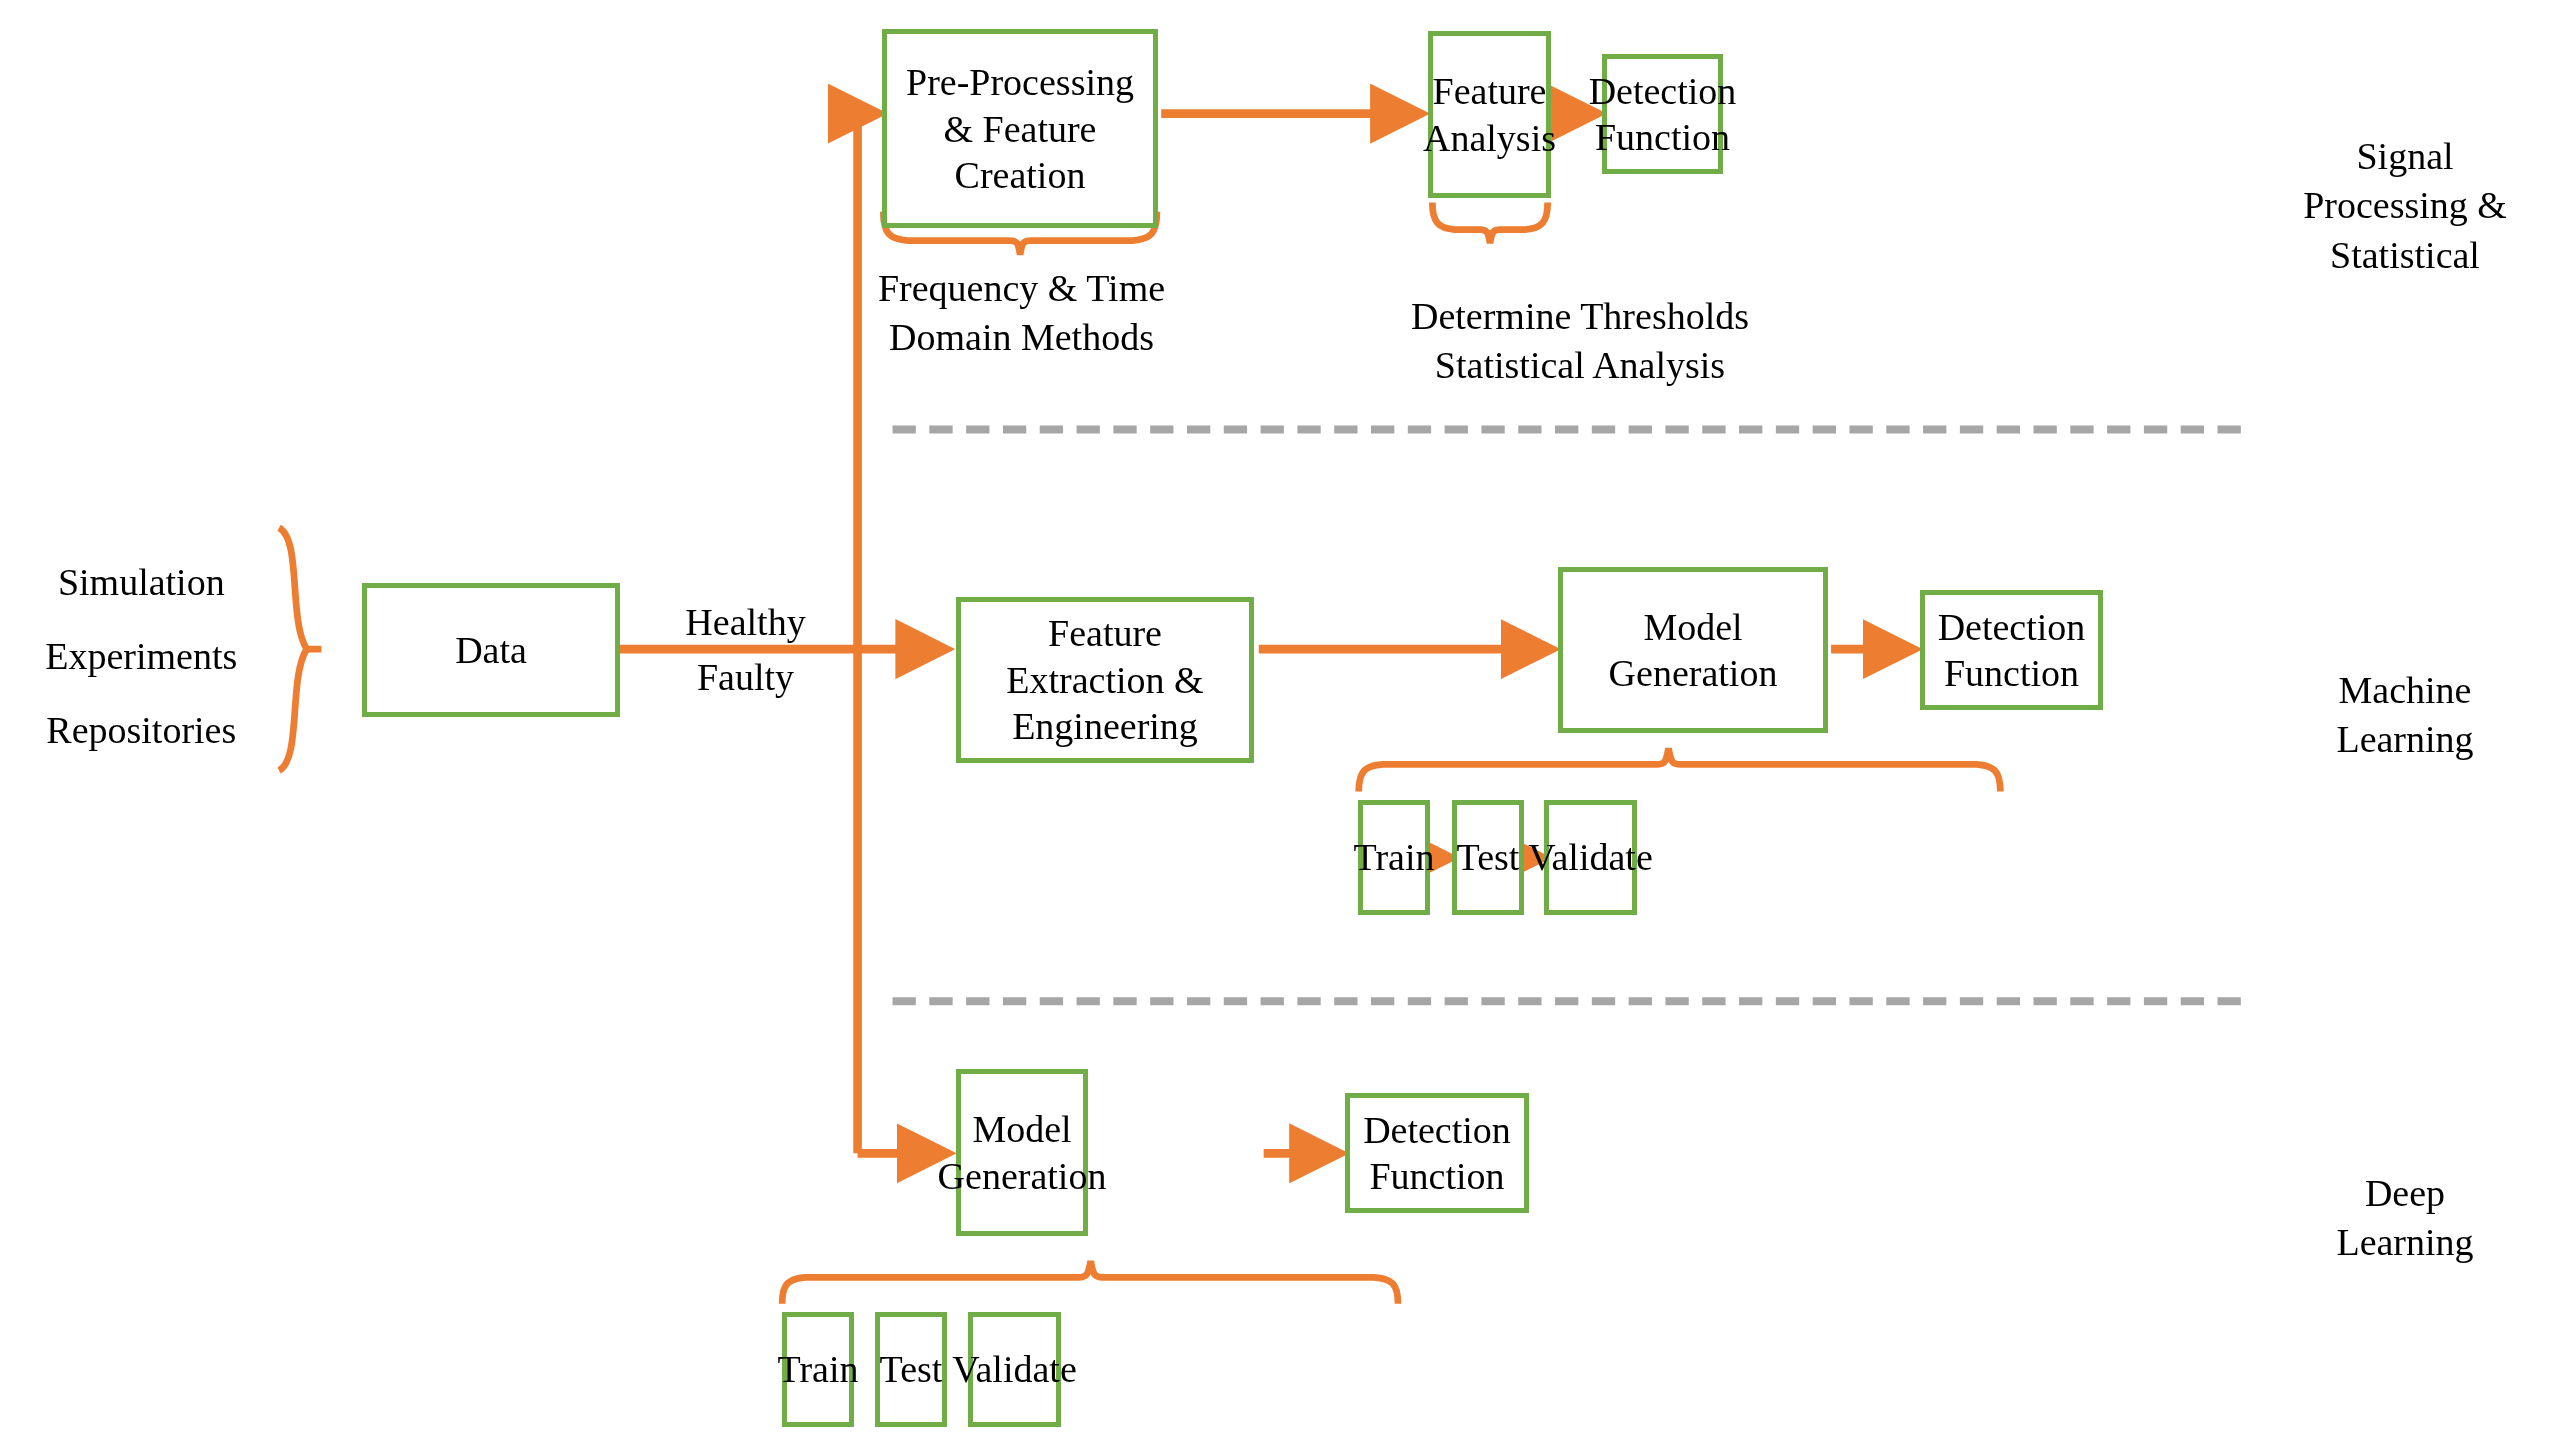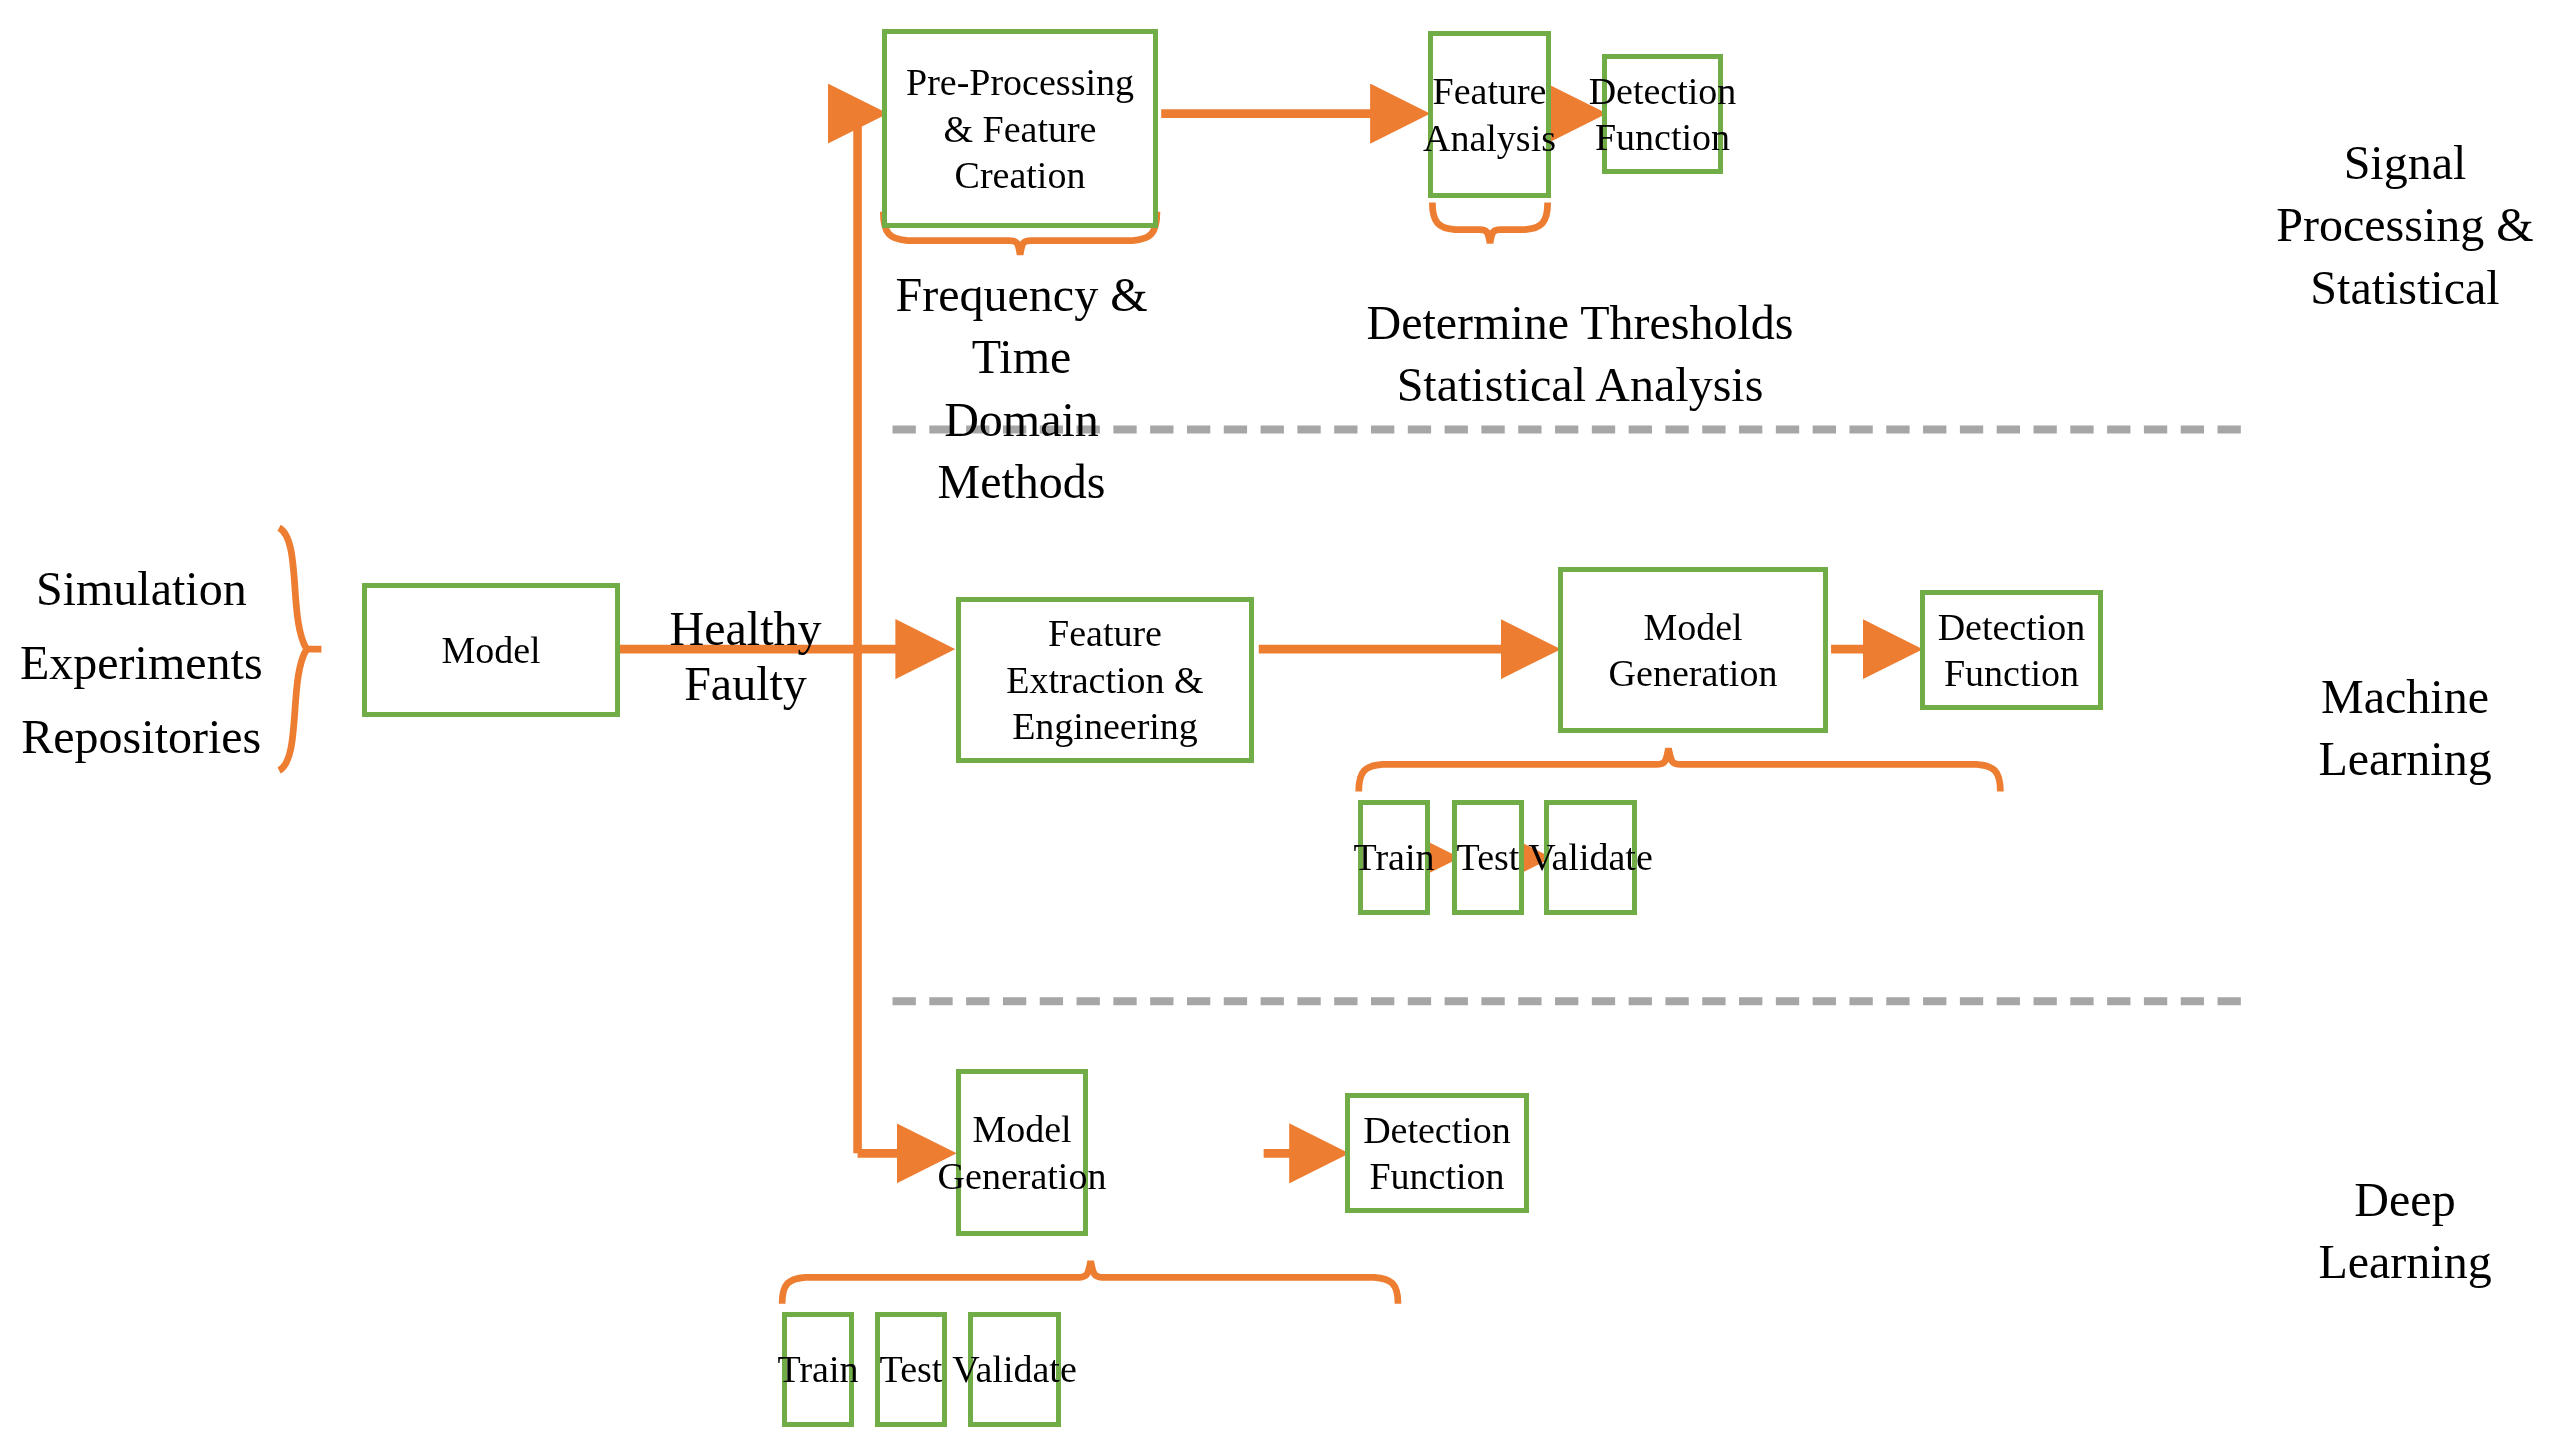--- a/index.html
+++ b/index.html
@@ -4,21 +4,21 @@
 <style>
   html,body{margin:0;padding:0;background:#ffffff;}
   body{font-family:"Liberation Serif","DejaVu Serif",serif;}
   #stage{position:relative;width:2550px;height:1451px;background:#fff;overflow:hidden;}
   #svg-layer{position:absolute;left:0;top:0;width:2550px;height:1451px;}
   .node{position:absolute;box-sizing:border-box;border:5.5px solid var(--green,#70AD47);
         background:#ffffff;display:flex;align-items:center;justify-content:center;
         text-align:center;color:#000;line-height:1.22;}
   .node span{display:block;padding:0 3.7px;}
   .txt{position:absolute;color:#000;text-align:center;line-height:1.3;white-space:pre-line;}
-  .lbl-big{font-size:48px;}
+  .lbl-big{font-size:38px;}
   .node-t{font-size:38px;}
 </style>
 </head>
 <body style="background: rgb(255, 255, 255);">
 
 <div id="stage">
 
   <svg id="svg-layer" viewBox="0 0 4157 2365">
     <defs>
       <marker id="ah" markerWidth="7" markerHeight="7" refX="5.6" refY="3.5" orient="auto" markerUnits="strokeWidth">
@@ -63,21 +63,21 @@
 
     <path d="M1275,2125 C1275,2092 1286,2084 1313,2082 L1758,2082 C1774,2082 1774,2074 1778,2056
              C1782,2074 1782,2082 1798,2082 L2240,2082 C2268,2084 2279,2092 2279,2125" fill="none" stroke="#ED7D31" stroke-width="11"></path>
   </svg>
 
   <div class="txt lbl-big" style="left:12.3px;top:558px;width:258px;">Simulation</div>
   <div class="txt lbl-big" style="left:12.3px;top:632px;width:258px;">Experiments</div>
   <div class="txt lbl-big" style="left:12.3px;top:706px;width:258px;">Repositories</div>
 
   <div class="node node-t" style="left:362px;top:583px;width:258px;height:134px;">
-    <span>Model</span>
+    <span>Data</span>
   </div>
 
   <div class="txt lbl-big" style="left:641px;top:598px;width:209px;">Healthy</div>
   <div class="txt lbl-big" style="left:641px;top:653px;width:209px;">Faulty</div>
 
   <div class="node node-t" style="left:882px;top:29.4px;width:276px;height:199px;">
     <span>Pre-Processing &amp;
 Feature Creation</span>
   </div>
 

